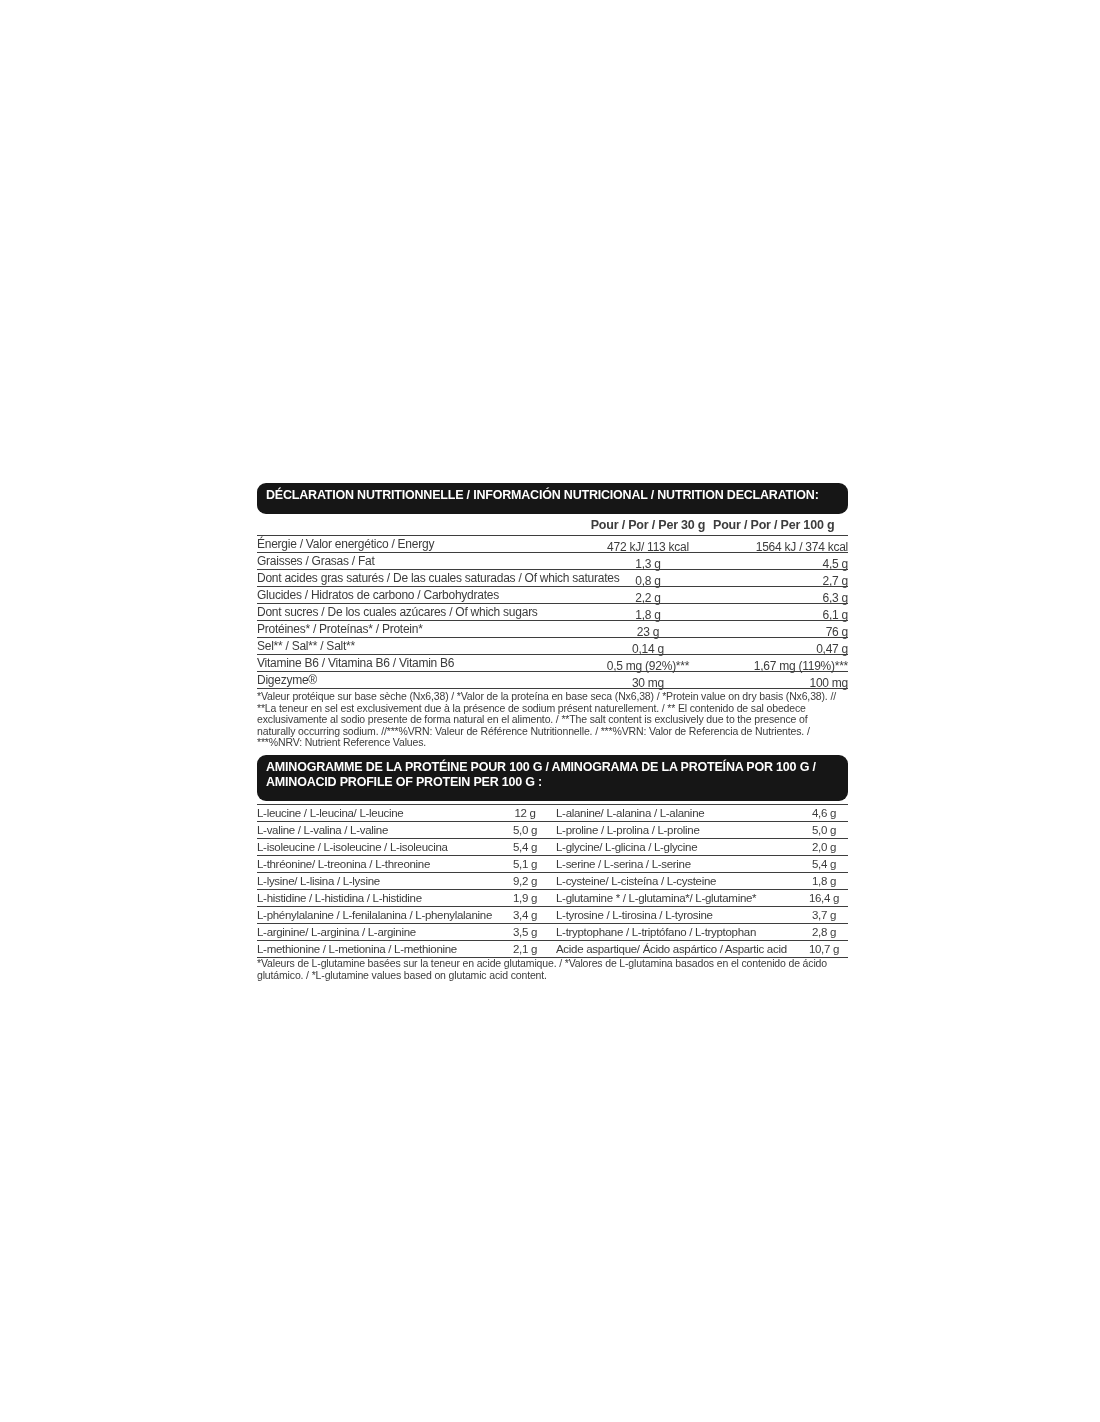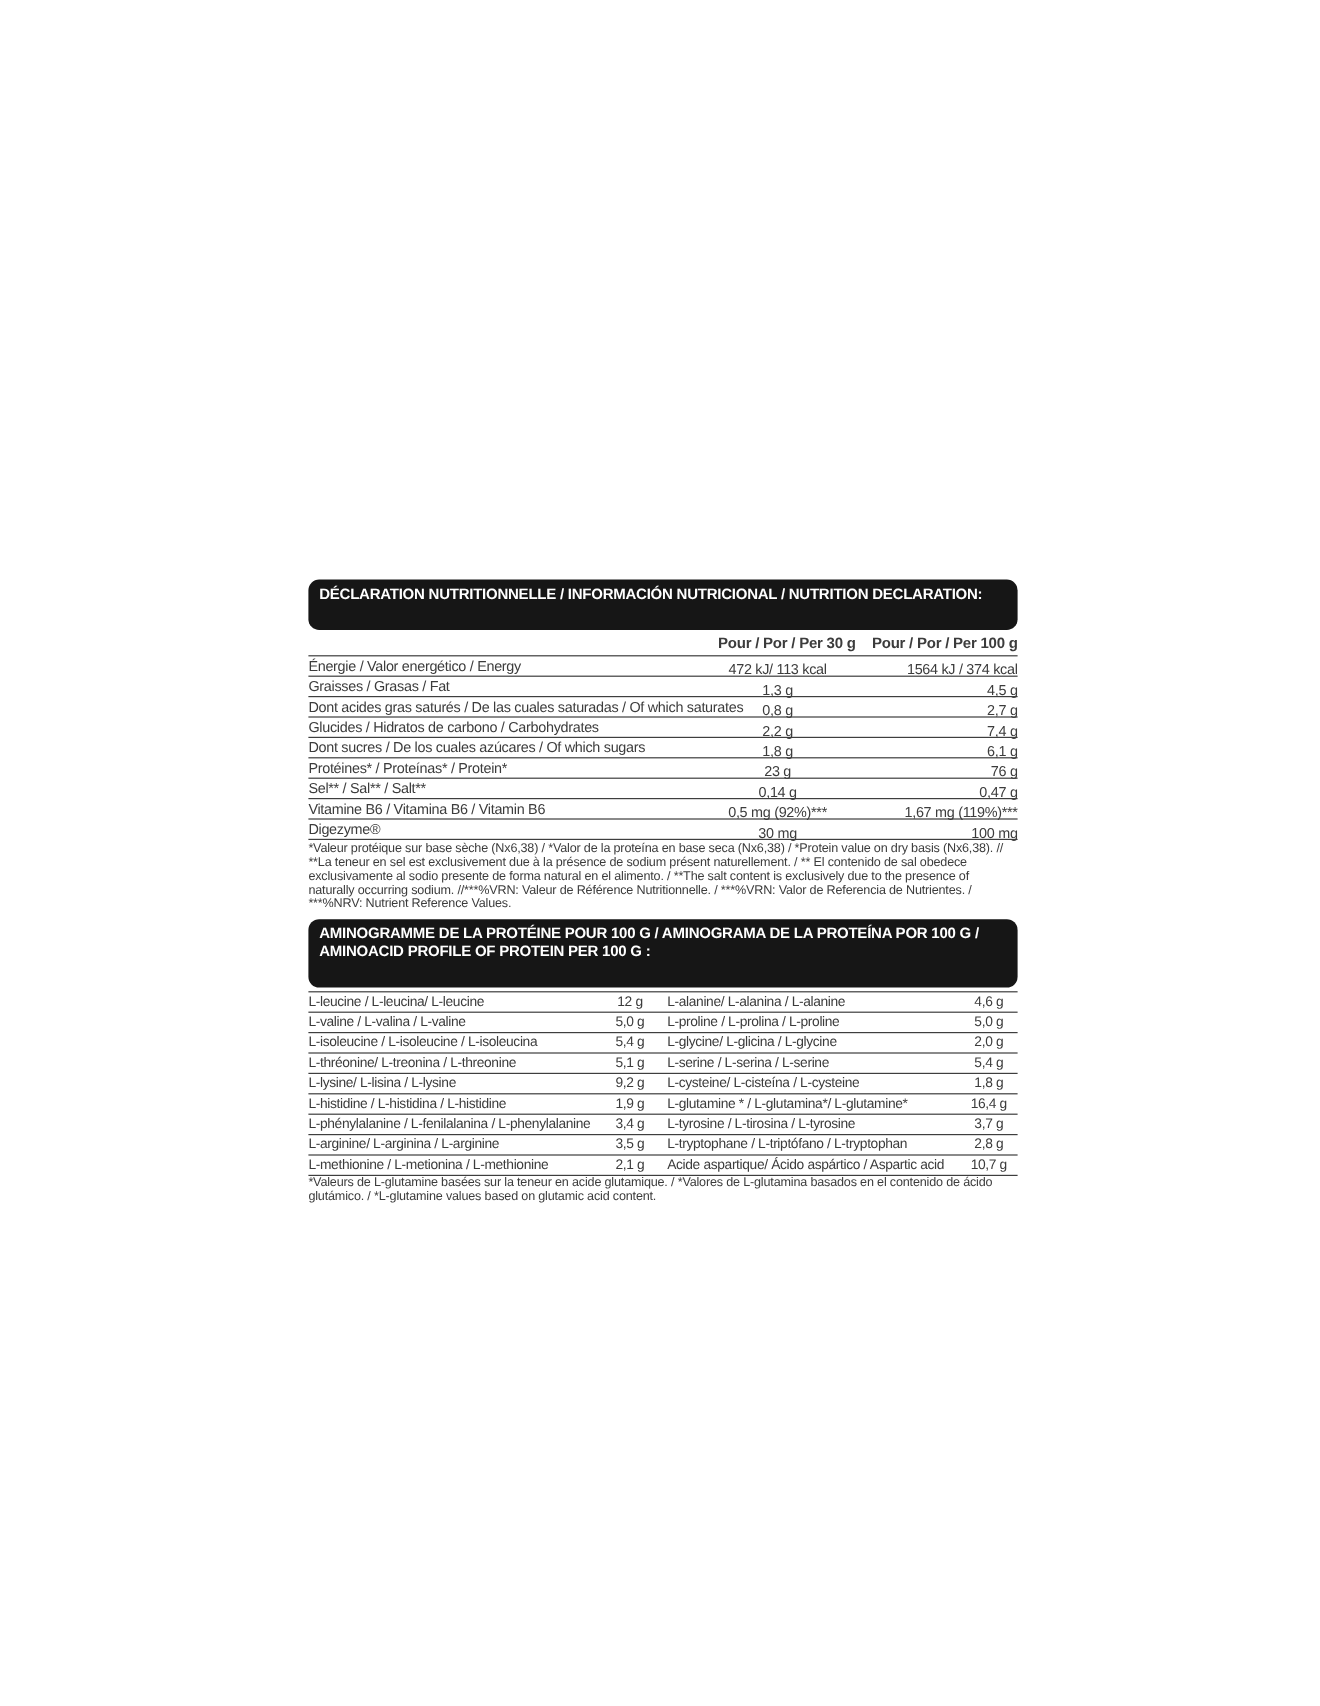--- a/index.html
+++ b/index.html
@@ -20,37 +20,37 @@
     top: 483px;
     width: 591px;
   }
   .bar {
     box-sizing: border-box;
     width: 591px;
     background: #161616;
     color: #ffffff;
     font-weight: bold;
     border-radius: 9px;
-    padding: 5px 9px 22px 9px;
+    padding: 5px 9px 11px 9px;
     font-size: 12.5px;
     line-height: 15px;
     letter-spacing: -0.2px;
   }
   .bar1 { white-space: nowrap; }
   .thead {
     display: flex;
     font-weight: bold;
     font-size: 12.5px;
     letter-spacing: -0.2px;
     padding: 4px 0 2px 0;
     height: 15px;
   }
   .thead .spacer { flex: 1; }
-  .thead .c30  { width: 130px; text-align: right; white-space: nowrap; }
-  .thead .c100 { width: 135px; text-align: right; white-space: nowrap; }
+  .thead .c30  { width: 130px; text-align: center; white-space: nowrap; }
+  .thead .c100 { width: 135px; text-align: left; white-space: nowrap; }
 
   .ntable { border-bottom: 1.5px solid #3e3e3e; }
   .nrow {
     display: flex;
     border-top: 1.5px solid #3e3e3e;
     height: 16px;
     font-size: 12px;
     letter-spacing: -0.25px;
   }
   .nrow .lbl  { flex: 1; min-width: 0; white-space: nowrap; padding-top: 1px; }
@@ -112,21 +112,21 @@
       <span class="v100">4,5 g</span>
     </div>
     <div class="nrow">
       <span class="lbl">Dont acides gras saturés / De las cuales saturadas / Of which saturates</span>
       <span class="v30">0,8 g</span>
       <span class="v100">2,7 g</span>
     </div>
     <div class="nrow">
       <span class="lbl">Glucides / Hidratos de carbono / Carbohydrates</span>
       <span class="v30">2,2 g</span>
-      <span class="v100">7,4 g</span>
+      <span class="v100">6,3 g</span>
     </div>
     <div class="nrow">
       <span class="lbl">Dont sucres / De los cuales azúcares / Of which sugars</span>
       <span class="v30">1,8 g</span>
       <span class="v100">6,1 g</span>
     </div>
     <div class="nrow">
       <span class="lbl">Protéines* / Proteínas* / Protein*</span>
       <span class="v30">23 g</span>
       <span class="v100">76 g</span>

